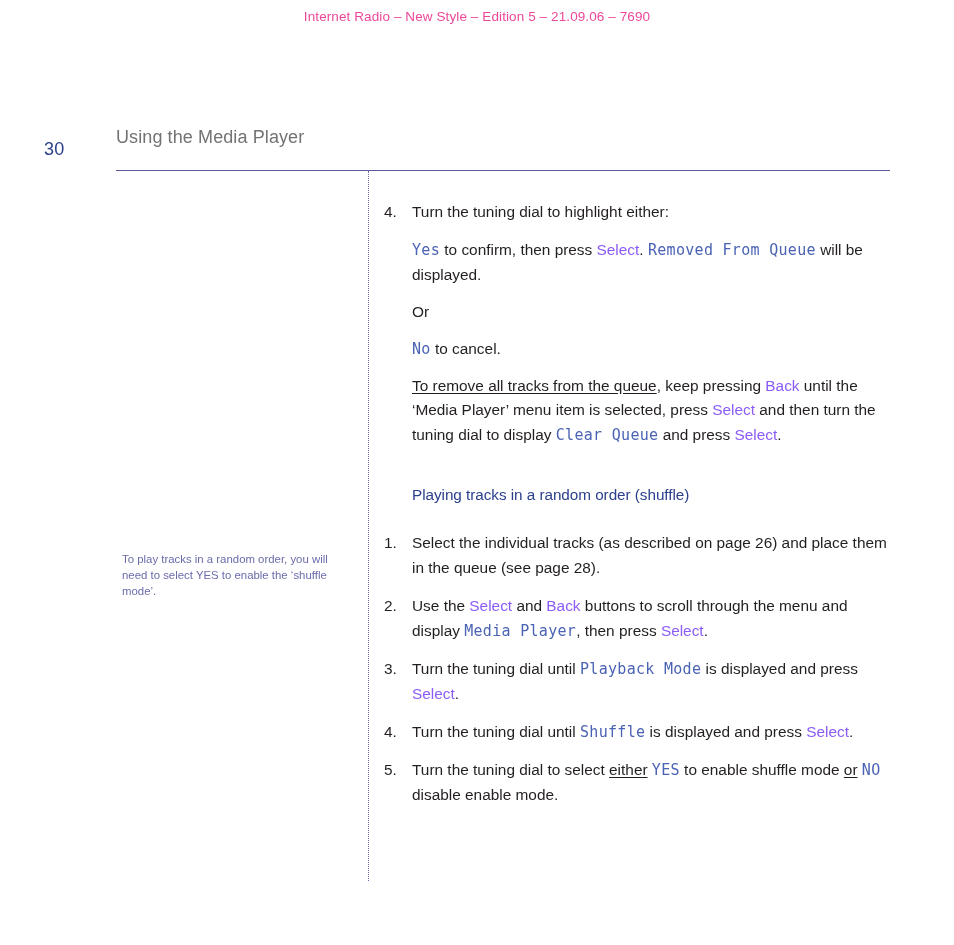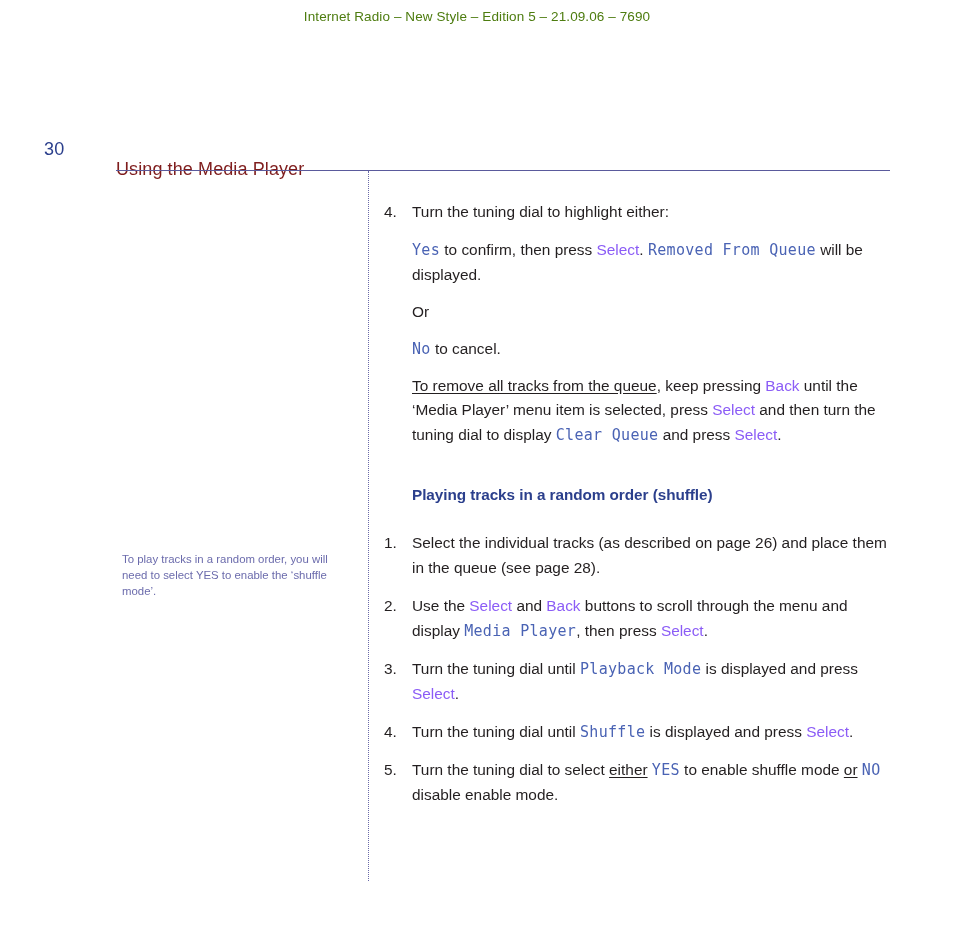--- a/index.html
+++ b/index.html
@@ -17,42 +17,41 @@
   }
 
   
   .running-header {
     position: absolute;
     top: 9px;
     left: 0;
     width: 954px;
     text-align: center;
     font-size: 13.5px;
-    color: #4d7c0f;
+    color: #ec4899;
     letter-spacing: 0.1px;
   }
 
   
   .page-number {
     position: absolute;
     left: 44px;
     top: 127px;
     font-size: 18px;
     color: #2b3f8c;
     letter-spacing: 0.2px;
     margin-top: 12px;
   }
   .page-title {
     position: absolute;
     left: 116px;
     top: 127px;
     font-size: 18px;
-    color: #7f1d1d;
+    color: #737373;
     letter-spacing: 0.1px;
-    margin-top: 32px;
   }
 
   
   .h-rule {
     position: absolute;
     left: 116px;
     top: 170px;
     width: 774px;
     height: 0;
     border-top: 1.4px solid #5a5a9c;
@@ -111,21 +110,21 @@
 
   .gap-s  { height: 12px; }
   .gap-m  { height: 13px; }
   .gap-l  { height: 25px; }
   .gap-xl { height: 36px; }
 
   .section-head {
     padding-left: 28px;
     font-size: 15.3px;
     line-height: 22px;
-    font-weight: bold;
+    font-weight: normal;
     color: #2b3f8c;
     letter-spacing: -0.05px;
   }
 
   
   .btn {
     font-weight: normal;
     color: #8b5cf6;
   }
   .lcd {

